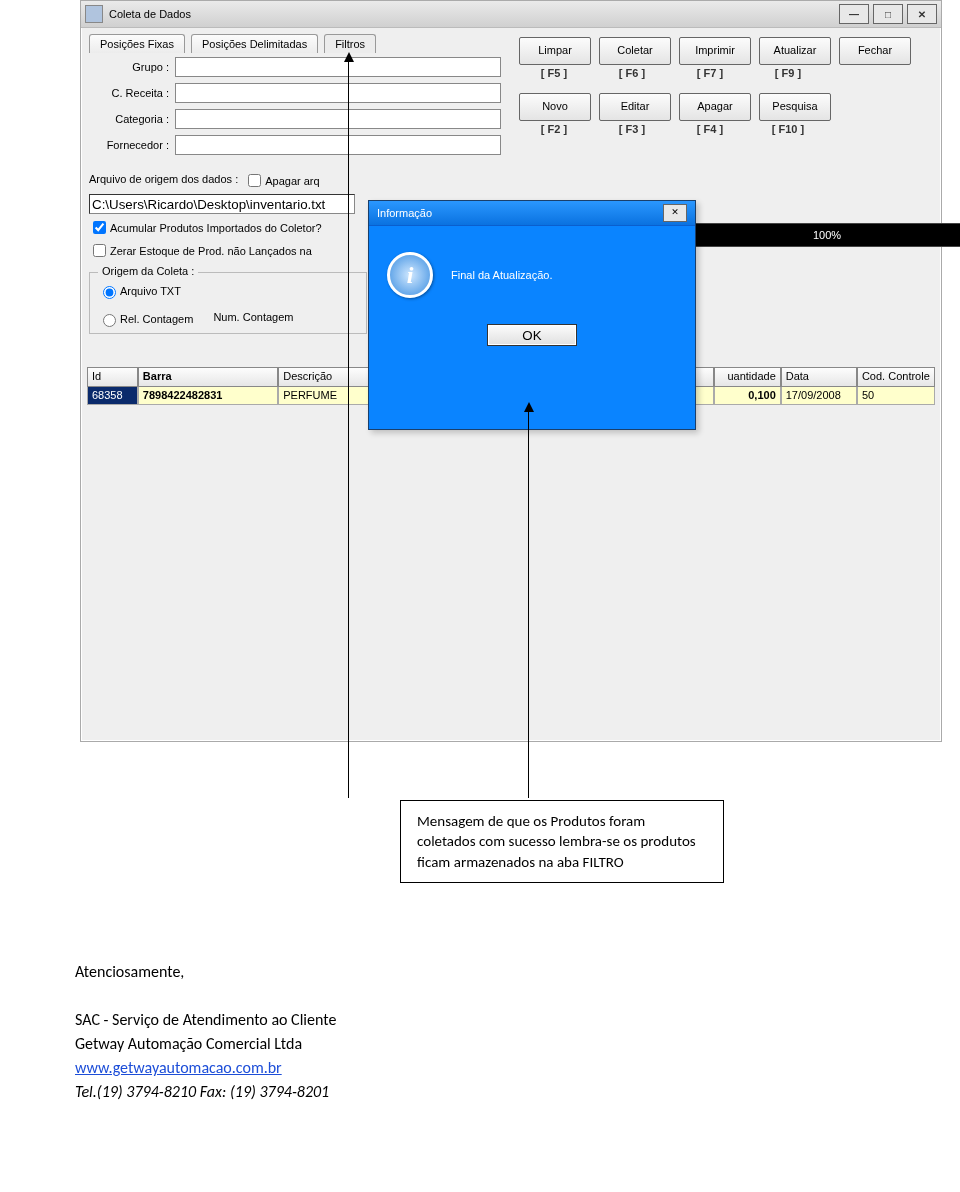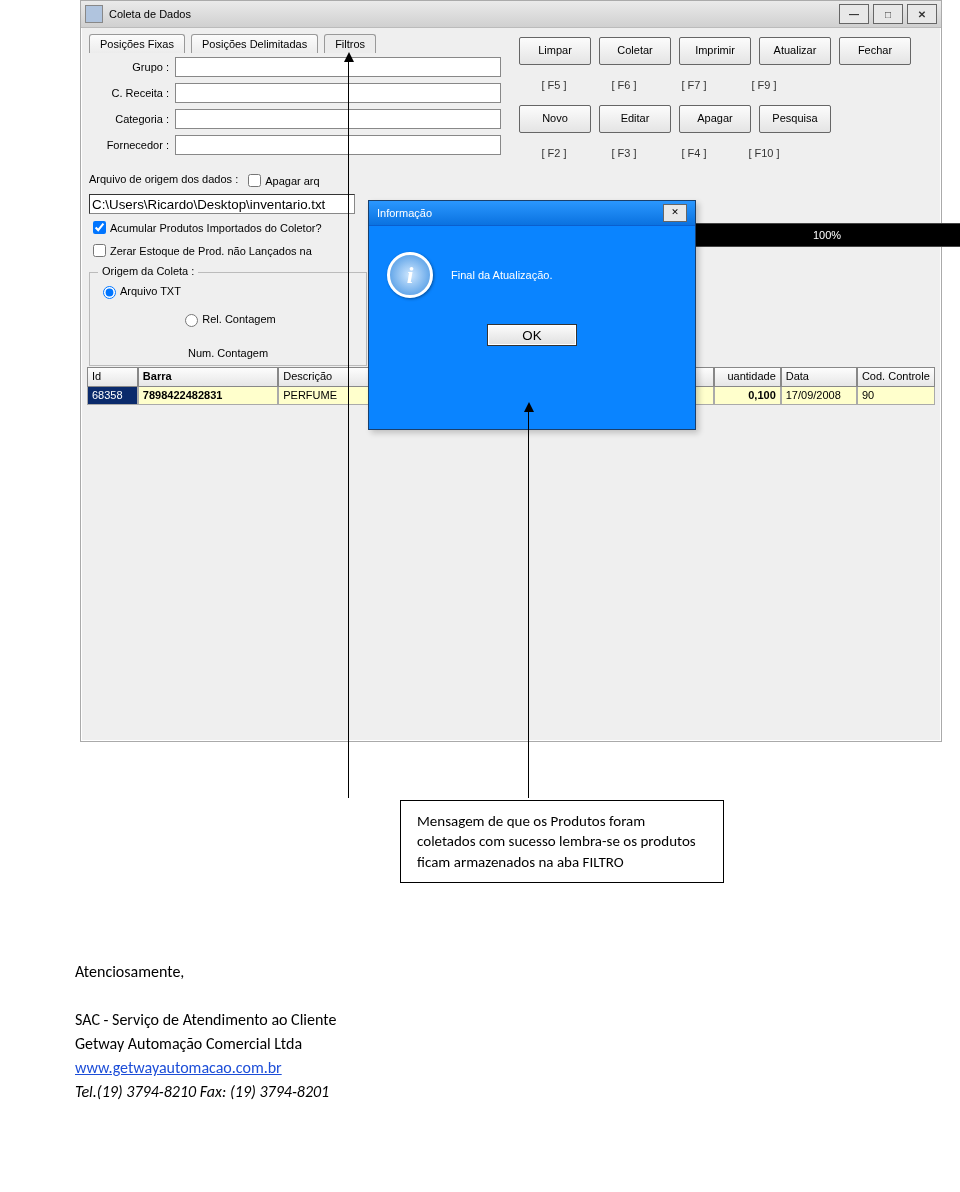--- a/index.html
+++ b/index.html
@@ -21,30 +21,30 @@
   
   .filters { margin-top:4px; }
   .fr { display:flex; align-items:center; margin-bottom:6px; }
   .fr label { width:80px; text-align:right; margin-right:6px; }
   .fr input[type=text] { height:18px; width:320px; border:1px solid #888; background:#fff; padding:0 2px; }
 
   
   .btn-grid { position:absolute; top:36px; right:12px; width:410px; }
   .btn-row { display:flex; gap:8px; }
   .fbtn { width:70px; height:26px; border:1px solid #666; background:linear-gradient(#fcfcfc,#e4e4e4); text-align:center; line-height:24px; border-radius:2px; cursor:pointer; }
-  .btn-hot { display:flex; margin-top:14px; margin-bottom:14px; }
+  .btn-hot { display:flex; gap:8px; margin-top:2px; margin-bottom:14px;font-weight:bold; }
   .hot { width:70px; text-align:center; color:#333; }
 
   
   .group { border:1px solid #bbb; padding:6px 8px; margin-top:8px; position:relative; }
   .group-label { position:absolute; top:-8px; left:8px; background:#efefef; padding:0 4px; }
   .checkbox { display:flex; align-items:center; margin-top:4px; }
   .checkbox input { margin-right:4px; }
   .path-input { width:260px; height:18px; border:1px inset #888; background:#fff; padding:0 2px; }
-  .radio-row { display:flex; align-items:center; gap:20px; margin-top:8px;flex-direction:column; }
+  .radio-row { display:flex; align-items:center; gap:20px; margin-top:8px; }
 
   
   .progress { position:absolute; top:222px; left:548px; width:394px; height:22px; background:#000; color:#fff; display:flex; align-items:center; justify-content:center; border:1px solid #444; z-index:1; }
 
   
   .grid { position:absolute; top:366px; left:6px; right:6px; }
   .grid-header { display:flex; }
   .gh { border:1px solid #888; background:linear-gradient(#fdfdfd,#e6e6e6); padding:2px 4px; box-sizing:border-box; height:20px; }
   .grid-row { display:flex; }
   .gc { border:1px solid #aaa; border-top:none; padding:2px 4px; box-sizing:border-box; height:18px; background:#ffffcc; }
@@ -197,21 +197,21 @@
       <div class="gh col-qtd">uantidade</div>
       <div class="gh col-data">Data</div>
       <div class="gh col-cod">Cod. Controle</div>
     </div>
     <div class="grid-row">
       <div class="gc col-id sel">68358</div>
       <div class="gc col-barra">7898422482831</div>
       <div class="gc col-desc">PERFUME</div>
       <div class="gc col-qtd" style="font-weight:bold;">0,100</div>
       <div class="gc col-data">17/09/2008</div>
-      <div class="gc col-cod">90</div>
+      <div class="gc col-cod">50</div>
     </div>
   </div>
 </div>
 
 <div class="modal">
   <div class="m-title">
     <span>Informação</span>
     <div class="close">✕</div>
   </div>
   <div class="m-body">

